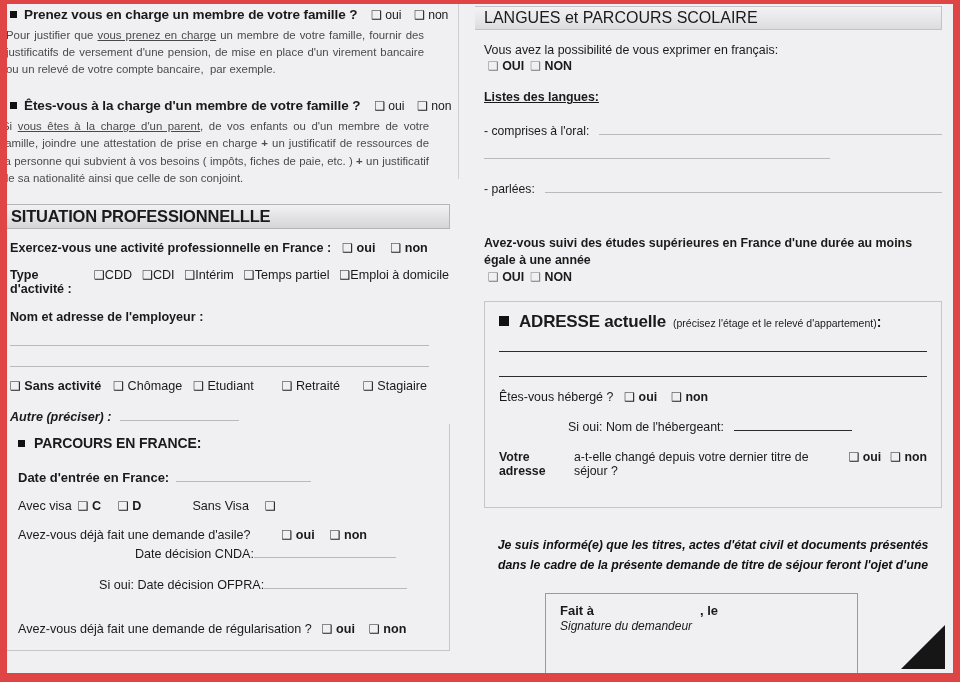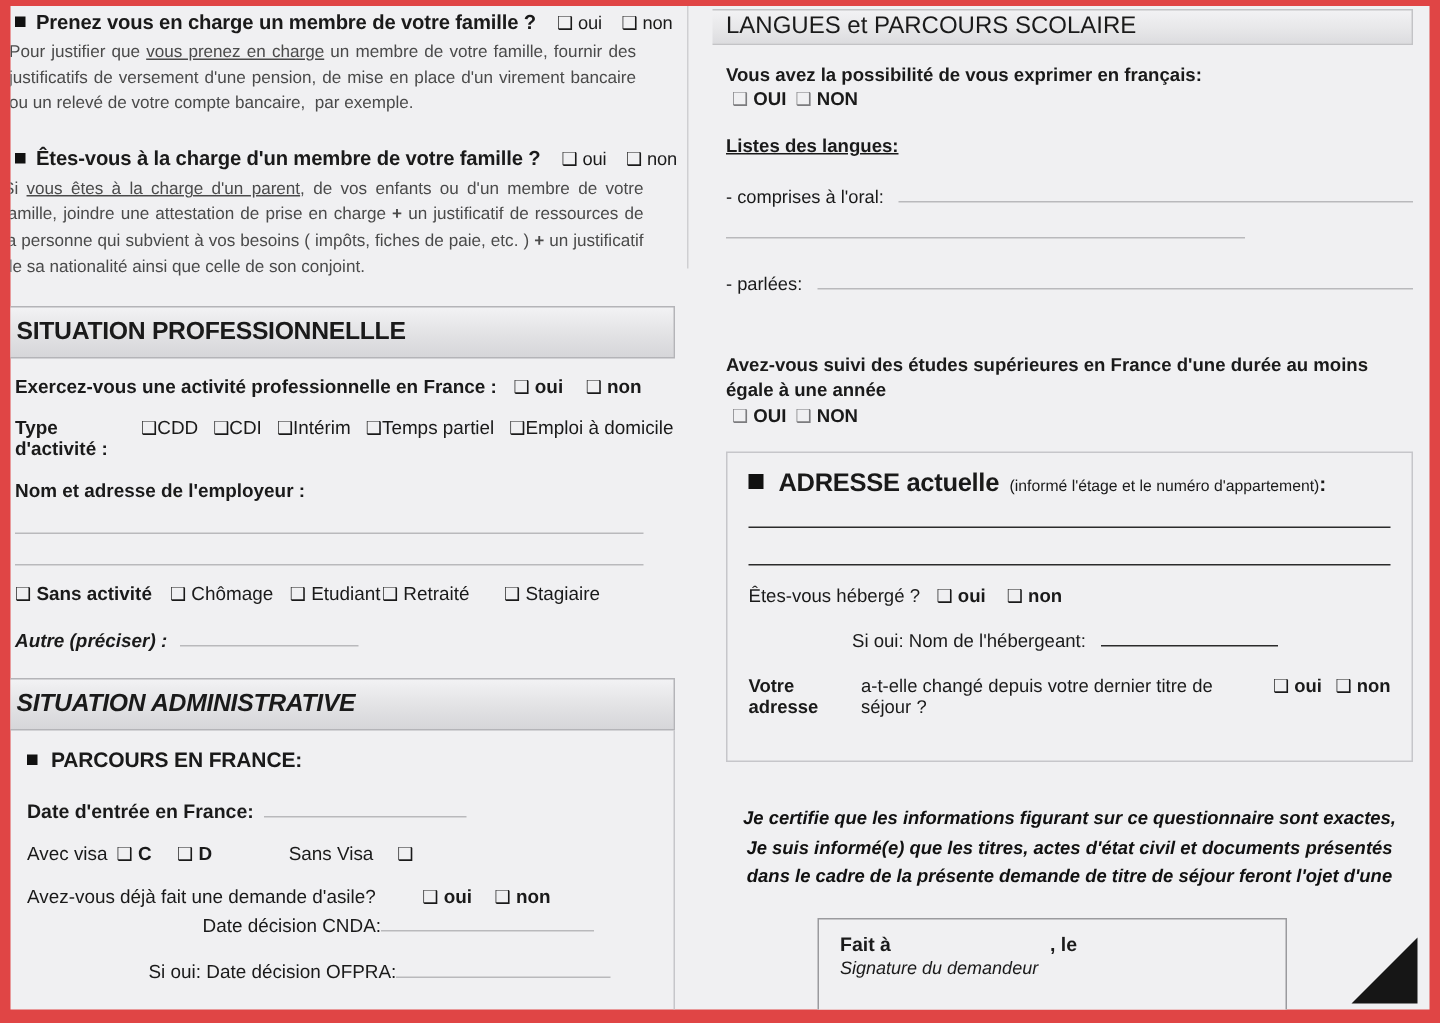--- a/index.html
+++ b/index.html
@@ -98,21 +98,21 @@
   .line-strong {
     border-bottom: 1.6px solid #2b2b2b;
     display: block;
     height: 0;
   }
 
   
   .sect-bar {
     background: linear-gradient(to bottom, #f2f2f4 0%, #e2e2e4 55%, #d6d6d9 100%);
     border: 1px solid #b4b4b8;
-    height: 35px;
+    height: 25px;
     display: flex;
     align-items: center;
     padding-left: 6px;
     box-sizing: border-box;
   }
   .sect-bar span {
     font-size: 16.5px;
     font-weight: bold;
     letter-spacing: -0.2px;
   }
@@ -249,35 +249,30 @@
         </div>
         <div style="height:21px;"></div>
         <div style="border-bottom:1px solid #b9b9bc;margin-right:20px;"></div>
         <div style="height:20px;"></div>
         <div style="border-bottom:1px solid #b9b9bc;margin-right:20px;"></div>
 
         <div class="row" style="margin-top:12px;">
           <span class="opt" style="font-weight:bold;"><span class="cb cb-b">❑</span>&nbsp;<span>Sans activité</span></span>
           <span class="opt" style="margin-left:12px;"><span class="cb">❑</span>&nbsp;<span>Chômage</span></span>
           <span class="opt" style="margin-left:11px;"><span class="cb">❑</span>&nbsp;<span>Etudiant</span></span>
-          <span class="opt" style="margin-left:1px;"><span class="cb">❑</span>&nbsp;<span>Retraité</span></span>
+          <span class="opt" style="margin-left:28px;"><span class="cb">❑</span>&nbsp;<span>Retraité</span></span>
           <span class="opt" style="margin-left:23px;"><span class="cb">❑</span>&nbsp;<span>Stagiaire</span></span>
         </div>
 
         <div class="row" style="margin-top:14px;">
           <span style="font-weight:bold;font-style:italic;">Autre (préciser) :</span>
           <span class="line" style="width:119px;margin-left:9px;"></span>
         </div>
       </div>
 
-      <div style="margin-top:18px;margin-left:-3px;margin-right:9px;">
-        <div class="sect-bar italic">
-          <span>SITUATION ADMINISTRATIVE</span>
-        </div>
-      </div>
 
       <div class="panel" style="margin-left:-3px;margin-right:9px;padding:11px 13px 14px 13px;">
         <div class="q-head" style="font-size:14px;">
           <span class="bullet-sq" style="width:7px;height:7px;margin-right:9px;"></span>
           <span>PARCOURS EN FRANCE:</span>
         </div>
 
         <div class="row" style="margin-top:17px;">
           <span style="font-weight:bold;font-size:13px;">Date d'entrée en France:</span>
           <span class="line" style="width:135px;margin-left:7px;"></span>
@@ -320,21 +315,21 @@
 
     <div class="col-right">
 
       <div style="margin-top:2px;margin-right:11px;">
         <div class="sect-bar-r">
           <span>LANGUES et PARCOURS SCOLAIRE</span>
         </div>
       </div>
 
       <div style="padding-left:9px;padding-right:11px;">
-        <div style="margin-top:13px;font-size:12.4px;font-weight:bold;">Vous avez la possibilité de vous exprimer en français:</div>
+        <div style="margin-top:13px;font-size:12.4px;font-weight:normal;">Vous avez la possibilité de vous exprimer en français:</div>
         <div class="row" style="margin-top:2px;padding-left:4px;font-size:12.4px;font-weight:bold;">
           <span class="opt"><span class="cb" style="font-weight:normal;color:#7c7c7f;">❑</span>&nbsp;<span>OUI</span></span>
           <span class="opt" style="margin-left:6px;"><span class="cb" style="font-weight:normal;color:#7c7c7f;">❑</span>&nbsp;<span>NON</span></span>
         </div>
 
         <div style="margin-top:17px;font-size:12.4px;font-weight:bold;text-decoration:underline;">Listes des langues:</div>
 
         <div class="row" style="margin-top:17px;font-size:12.2px;">
           <span>- comprises à l'oral:</span>
           <span class="line" style="flex:1 1 auto;margin-left:10px;"></span>
@@ -354,21 +349,21 @@
         <div class="row" style="margin-top:2px;padding-left:4px;font-size:12.4px;font-weight:bold;">
           <span class="opt"><span class="cb" style="font-weight:normal;color:#7c7c7f;">❑</span>&nbsp;<span>OUI</span></span>
           <span class="opt" style="margin-left:6px;"><span class="cb" style="font-weight:normal;color:#7c7c7f;">❑</span>&nbsp;<span>NON</span></span>
         </div>
       </div>
 
       <div class="addr-box" style="margin-top:17px;margin-left:9px;margin-right:11px;">
         <div class="addr-title">
           <span class="bullet-sq"></span>
           <span class="big">ADRESSE actuelle</span>
-          <span class="small">(informé l'étage et le numéro d'appartement)</span>
+          <span class="small">(précisez l'étage et le relevé d'appartement)</span>
           <span class="colon">:</span>
         </div>
 
         <div style="height:19px;"></div>
         <div class="line-strong"></div>
         <div style="height:24px;"></div>
         <div class="line-strong"></div>
 
         <div class="row" style="margin-top:13px;font-size:12.4px;">
           <span>Êtes-vous hébergé ?</span>
@@ -385,21 +380,20 @@
           <span style="font-weight:bold;">Votre adresse</span>
           <span> a-t-elle changé depuis votre dernier titre de séjour ?</span>
           <span class="opt" style="margin-left:12px;font-weight:bold;"><span class="cb cb-b">❑</span>&nbsp;<span>oui</span></span>
           <span class="opt" style="margin-left:9px;font-weight:bold;"><span class="cb cb-b">❑</span>&nbsp;<span>non</span></span>
         </div>
 
         <div style="height:17px;"></div>
       </div>
 
       <div class="certif" style="margin-top:28px;margin-left:14px;margin-right:16px;">
-        <div>Je certifie que les informations figurant sur ce questionnaire sont exactes,</div>
         <div>Je suis informé(e) que les titres, actes d'état civil et documents présentés</div>
         <div>dans le cadre de la présente demande de titre de séjour feront l'ojet d'une</div>
       </div>
 
       <div class="sign-box" style="margin-top:18px;margin-left:70px;margin-right:95px;height:105px;">
         <div class="row">
           <span class="sign-l1">Fait à</span>
           <span style="display:inline-block;width:106px;"></span>
           <span class="sign-l1">, le</span>
           <span style="display:inline-block;width:60px;"></span>

